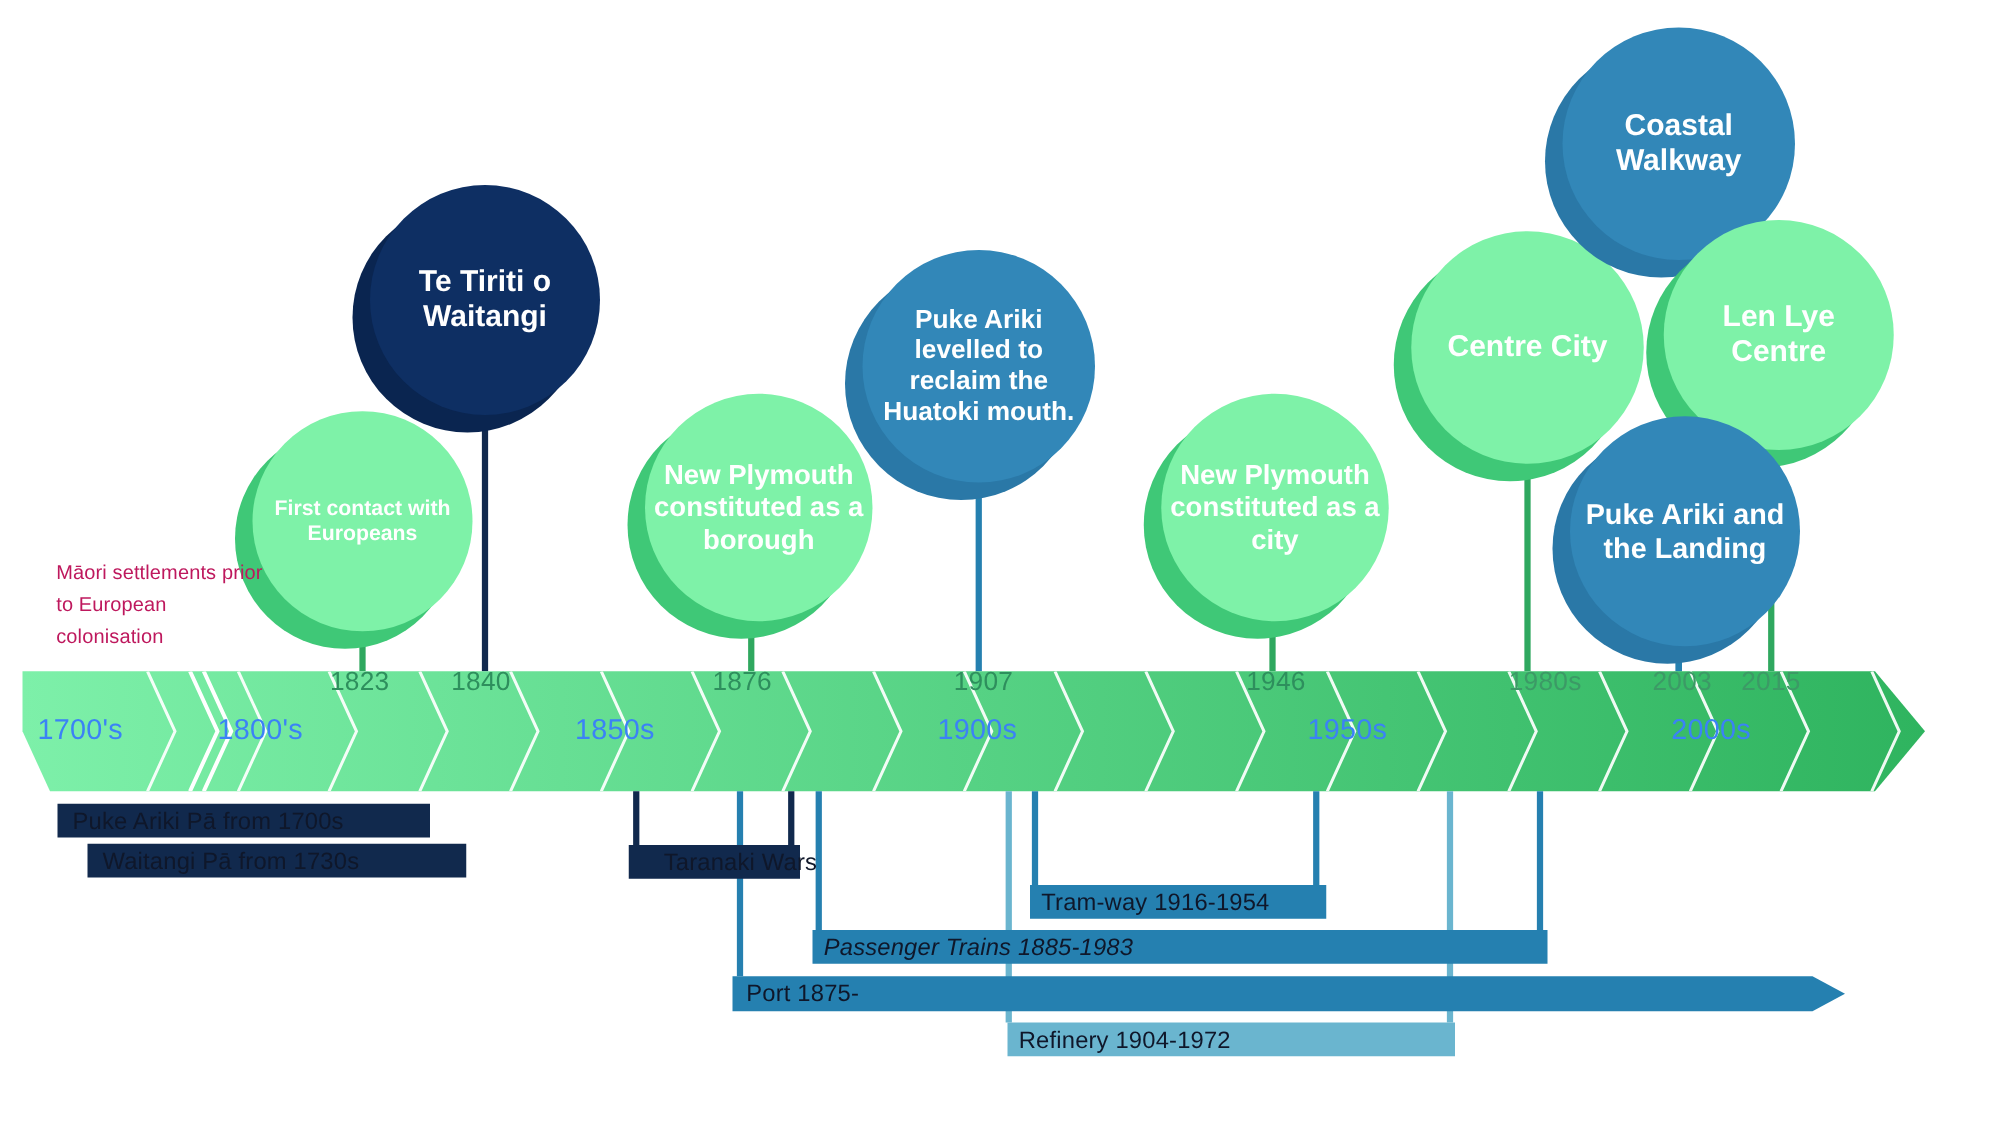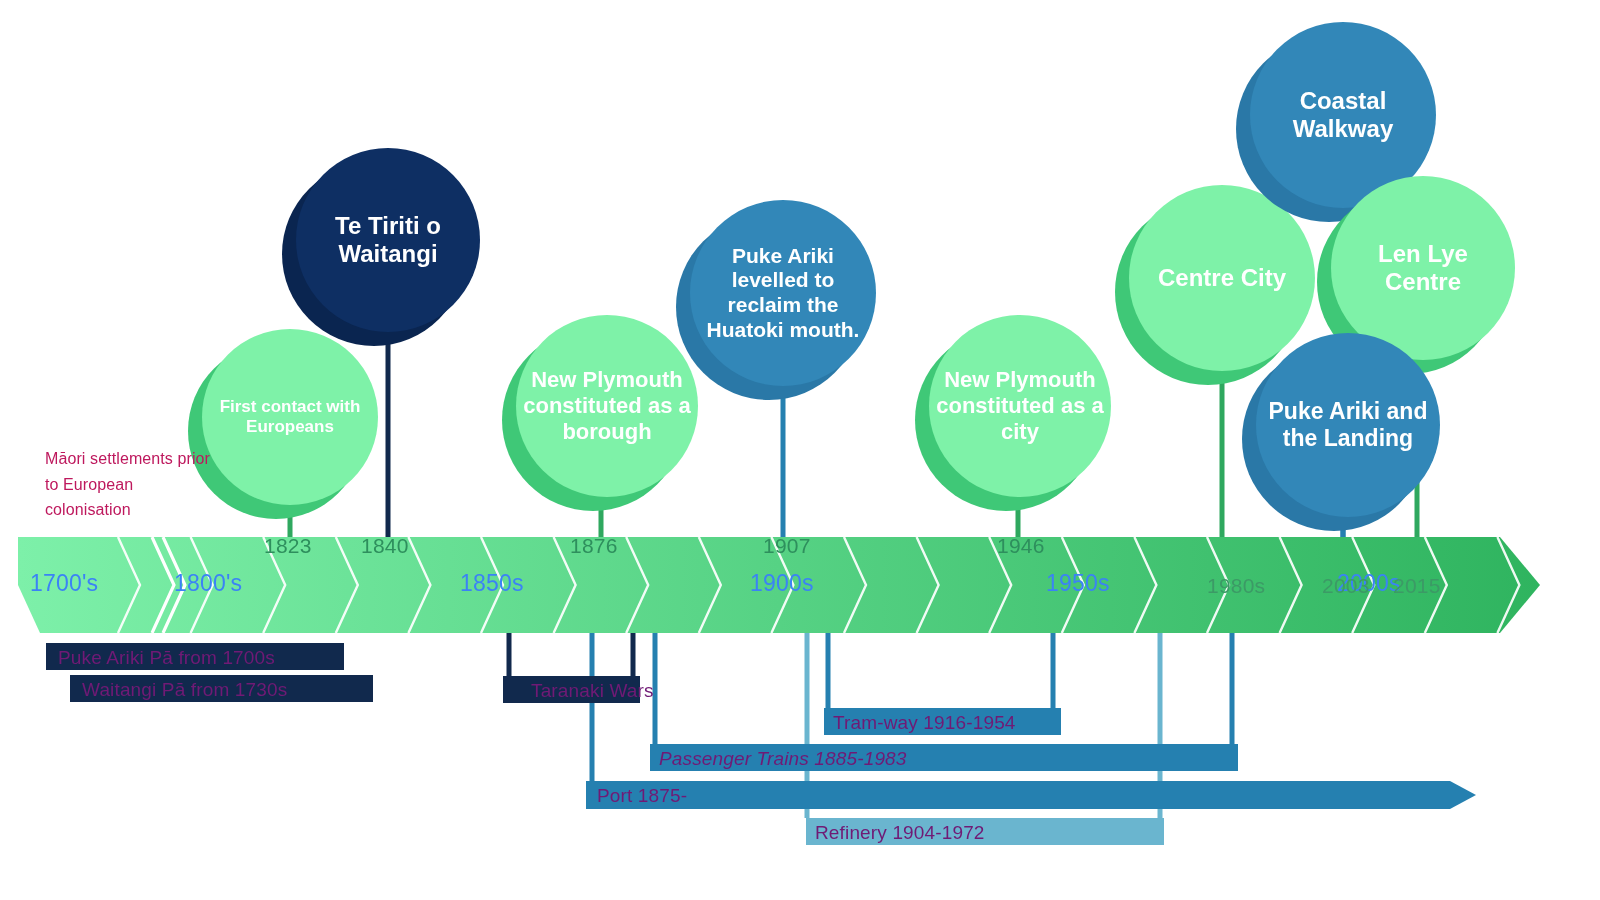--- a/index.html
+++ b/index.html
@@ -31,25 +31,25 @@
   
   .era{
     position:absolute;color:#3b82f6;font-size:23px;
     letter-spacing:.2px;white-space:nowrap;
   }
   .yr{
     position:absolute;font-size:21px;white-space:nowrap;
     letter-spacing:.2px;
   }
   .yr.dark{color:#2e8f5d;}
-  .yr.mid{color:#3c9a66;margin-top:40px;}
+  .yr.mid{color:#3c9a66;}
 
   
   .band-label{
-    position:absolute;color:#701a75;font-size:19px;
+    position:absolute;color:#0f172a;font-size:19px;
     white-space:nowrap;letter-spacing:.15px;
   }
 </style>
 </head>
 <body>
 
 <div id="stage">
 
   <svg class="layer" id="gfx" viewBox="0 0 1600 900" preserveAspectRatio="none" aria-hidden="true">
     <defs>

